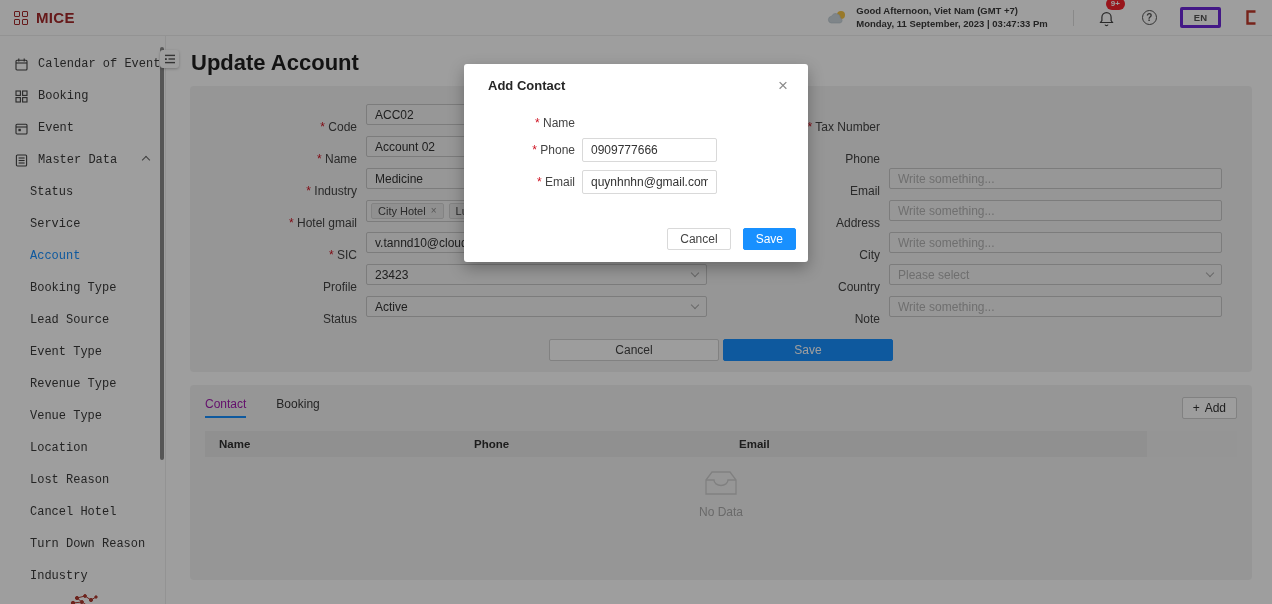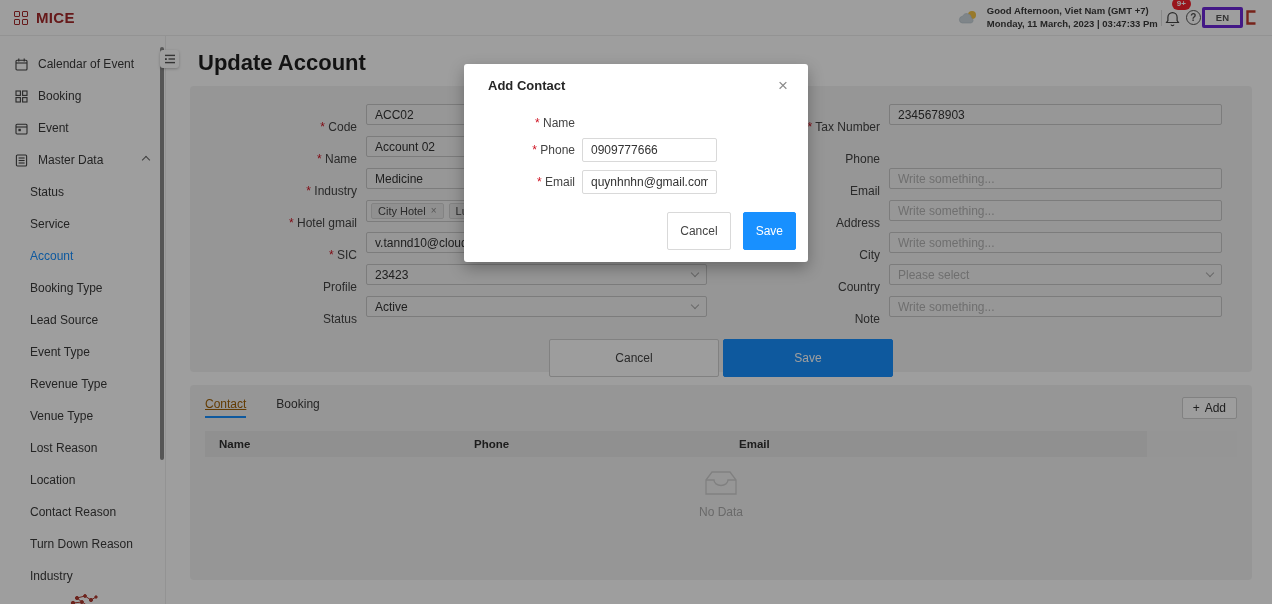--- a/index.html
+++ b/index.html
@@ -13,21 +13,21 @@
   
   .topbar {
     position:absolute; top:0; left:0; right:0; height:36px; background:#fff;
     border-bottom:1px solid #ededed; display:flex; align-items:center;
     justify-content:space-between; padding:0 14px; z-index:2;
   }
   .brand { display:flex; align-items:center; gap:8px;text-align:center; }
   .brand-grid { display:grid; grid-template-columns:6px 6px; grid-gap:2px; }
   .brand-grid i { width:6px; height:6px; border:1.6px solid #a5292a; border-radius:1px; display:block; }
   .brand-name { color:#a5292a; font-weight:bold; font-size:15px; letter-spacing:.3px; }
-  .top-right { display:flex; align-items:center; gap:1px; }
+  .top-right { display:flex; align-items:center; gap:23px; }
   .greet { display:flex; align-items:center; gap:7px; }
   .greet-txt { font-size:9.5px; font-weight:bold; color:#3a3a3a; line-height:1.35; }
   .vdiv { width:1px; height:16px; background:#ddd; margin:0 2px; }
   .bell-wrap { position:relative; width:20px; height:22px; }
   .badge {
     position:absolute; top:-9px; left:7px; background:#f5222d; color:#fff;
     font-size:8px; font-weight:bold; padding:1.5px 5px; border-radius:8px; line-height:1.2;
   }
   .help-circle {
     width:15px; height:15px; border:1.4px solid #555; border-radius:50%;
@@ -36,21 +36,21 @@
   .lang-box {
     border:3px solid #6d28d9; border-radius:2px; font-size:9.5px; color:#555;
     padding:2px 11px; font-weight:bold;
   }
 
   
   .sidebar {
     position:absolute; top:36px; left:0; width:166px; bottom:0; background:#fff; z-index:1;
     border-right:1px solid #eee;
   }
-  .snav { padding-top:12px; }
+  .snav { padding-top:12px;font-family:Liberation Mono, monospace; }
   .sitem {
     height:32px; display:flex; align-items:center; gap:10px; padding:0 10px 0 14px;
     font-size:12px; color:#3a3a3a; cursor:pointer; white-space:nowrap;
   }
   .sitem .grow { flex:1; }
   .sub { padding-left:30px; }
   .active-blue { color:#1890ff; }
   .sicon { width:14px; height:14px; flex:0 0 14px; display:flex; align-items:center; justify-content:center; }
   .sicon svg { display:block; }
   .chev-up {
@@ -62,21 +62,21 @@
 
   
   .fold-btn {
     position:absolute; top:50px; left:160px; width:19px; height:18px; background:#fff;
     border-radius:3px; box-shadow:0 1px 3px rgba(0,0,0,.25); z-index:2;
     display:flex; align-items:center; justify-content:center;
   }
 
   
   .content { position:absolute; top:36px; left:166px; right:0; bottom:0; background:#fff; overflow:hidden; }
-  .page-title { margin:14px 0 10px 32px; font-size:22px; font-weight:bold; color:#1f1f1f; }
+  .page-title { margin:14px 0 10px 25px; font-size:22px; font-weight:bold; color:#1f1f1f; }
 
   .card { background:#f2f2f2; border-radius:4px; margin:0 20px 0 24px; }
   .form-card { padding:18px 16px 14px 16px; height:286px; }
   .form-grid { display:flex; }
   .fcol { width:50%; }
   .frow { display:flex; align-items:center; margin-bottom:11px; height:21px; }
   .flabel { width:160px; text-align:right; font-size:12px; color:#444; padding-right:9px; flex:0 0 160px; white-space:nowrap;margin-top:24px; }
   .fcol-r .flabel { width:168px; flex:0 0 168px; }
   .req::before { content:"* "; color:#cf1322; }
   .fctrl { position:relative; flex:1; margin-right:14px; }
@@ -95,31 +95,31 @@
     height:22px; background:#f4f4f4; border:1px solid #c9c9c9; border-radius:2px;
     display:flex; align-items:center; gap:5px; padding:0 4px; overflow:hidden;
   }
   .tag {
     background:#e9e9e9; border:1px solid #d4d4d4; border-radius:2px; font-size:11px;
     color:#444; padding:1px 6px; display:flex; align-items:center; gap:5px; white-space:nowrap;
   }
   .tagx { color:#8c8c8c; font-size:10px; cursor:pointer; }
   .form-btns { display:flex; justify-content:center; gap:4px; margin-top:11px; }
   .btn {
-    height:38px; font-size:12px; border-radius:2px; display:flex; align-items:center;
+    height:22px; font-size:12px; border-radius:2px; display:flex; align-items:center;
     justify-content:center; cursor:pointer; font-family:inherit;
   }
   .btn-cancel-main { width:170px; background:#fdfdfd; border:1px solid #d0d0d0; color:#444; }
   .btn-save-main { width:170px; background:#1890ff; border:1px solid #1890ff; color:#fff; }
 
   
   .bottom-card { margin-top:13px; height:195px; padding:12px 15px; position:relative; }
   .tabs-row { display:flex; align-items:flex-start; }
   .tab { font-size:12px; margin-right:30px; padding-bottom:7px; cursor:pointer; color:#3a3a3a; position:relative; }
-  .tab.active { color:#a16207;text-decoration:underline; }
+  .tab.active { color:#a21caf; }
   .tab.active::after { content:""; position:absolute; left:0; right:0; bottom:0; height:2px; background:#1890ff; }
   .add-btn {
     margin-left:auto; background:#fdfdfd; border:1px solid #d0d0d0; border-radius:2px;
     font-size:12px; color:#333; padding:3px 10px; display:flex; align-items:center; gap:5px; cursor:pointer;
   }
   .thead { display:flex; background:#e9e9e9; height:26px; align-items:center; margin-top:12px; font-size:11.5px; font-weight:bold; color:#2f2f2f; }
   .th { padding:0 14px; }
   .th-name { width:255px; } .th-phone { width:265px; } .th-email { flex:1; }
   .th-actions { width:90px; align-self:stretch; background:#f0f0f0; }
   .empty-wrap { display:flex; flex-direction:column; align-items:center; margin-top:12px; }
@@ -162,21 +162,21 @@
   <div class="top-right">
     <div class="greet">
       <span class="sicon" style="width:22px;height:18px">
         <svg width="22" height="18" viewBox="0 0 22 18">
           <circle cx="14" cy="6" r="4" fill="#f6c344"></circle>
           <path d="M4 14a3.4 3.4 0 0 1 .6-6.7A4.6 4.6 0 0 1 13.4 9 2.6 2.6 0 0 1 13 14Z" fill="#cdd7de" stroke="#b6c2cb" stroke-width=".6"></path>
         </svg>
       </span>
       <div class="greet-txt">
         <div>Good Afternoon, Viet Nam (GMT +7)</div>
-        <div>Monday, 11 March, 2023 | 03:47:33 Pm</div>
+        <div>Monday, 11 September, 2023 | 03:47:33 Pm</div>
       </div>
     </div>
     <div class="vdiv"></div>
     <div class="bell-wrap">
       <svg width="15" height="17" viewBox="0 0 15 17" style="margin-top:4px">
         <path d="M7.5 1.6a4.6 4.6 0 0 0-4.6 4.6v3.4L1.6 11.5h11.8l-1.3-1.9V6.2A4.6 4.6 0 0 0 7.5 1.6Z" fill="none" stroke="#444" stroke-width="1.2"></path>
         <path d="M6 13.6a1.6 1.6 0 0 0 3 0" fill="none" stroke="#444" stroke-width="1.2"></path>
       </svg>
       <span class="badge">9+</span>
     </div>
@@ -260,27 +260,27 @@
     <div class="sitem sub">
         <span>Event Type</span>
       </div>
     <div class="sitem sub">
         <span>Revenue Type</span>
       </div>
     <div class="sitem sub">
         <span>Venue Type</span>
       </div>
     <div class="sitem sub">
+        <span>Location</span>
+      </div>
+    <div class="sitem sub">
         <span>Lost Reason</span>
       </div>
     <div class="sitem sub">
-        <span>Location</span>
-      </div>
-    <div class="sitem sub">
-        <span>Contact Reason</span>
+        <span>Cancel Hotel</span>
       </div>
     <div class="sitem sub">
         <span>Turn Down Reason</span>
       </div>
     <div class="sitem sub">
         <span>Industry</span>
       </div>
   </div>
   <div class="side-scrollbar"></div>
   <div class="side-logo">
@@ -358,21 +358,20 @@
         </div>
         <div class="frow">
           <div class="flabel">Status</div>
           <div class="fctrl"><input class="finput" readonly="" value="Active" style=""><span class="chev-dn"></span></div>
         </div>
       </div>
 
       <div class="fcol fcol-r">
         <div class="frow">
           <div class="flabel req">Tax Number</div>
-          <div class="fctrl"><input class="finput" readonly="" value="2345678903" style=""></div>
         </div>
         <div class="frow">
           <div class="flabel">Phone</div>
         </div>
         <div class="frow">
           <div class="flabel">Email</div>
           <div class="fctrl"><input class="finput" readonly="" placeholder="Write something..." style=""></div>
         </div>
         <div class="frow">
           <div class="flabel">Address</div>

